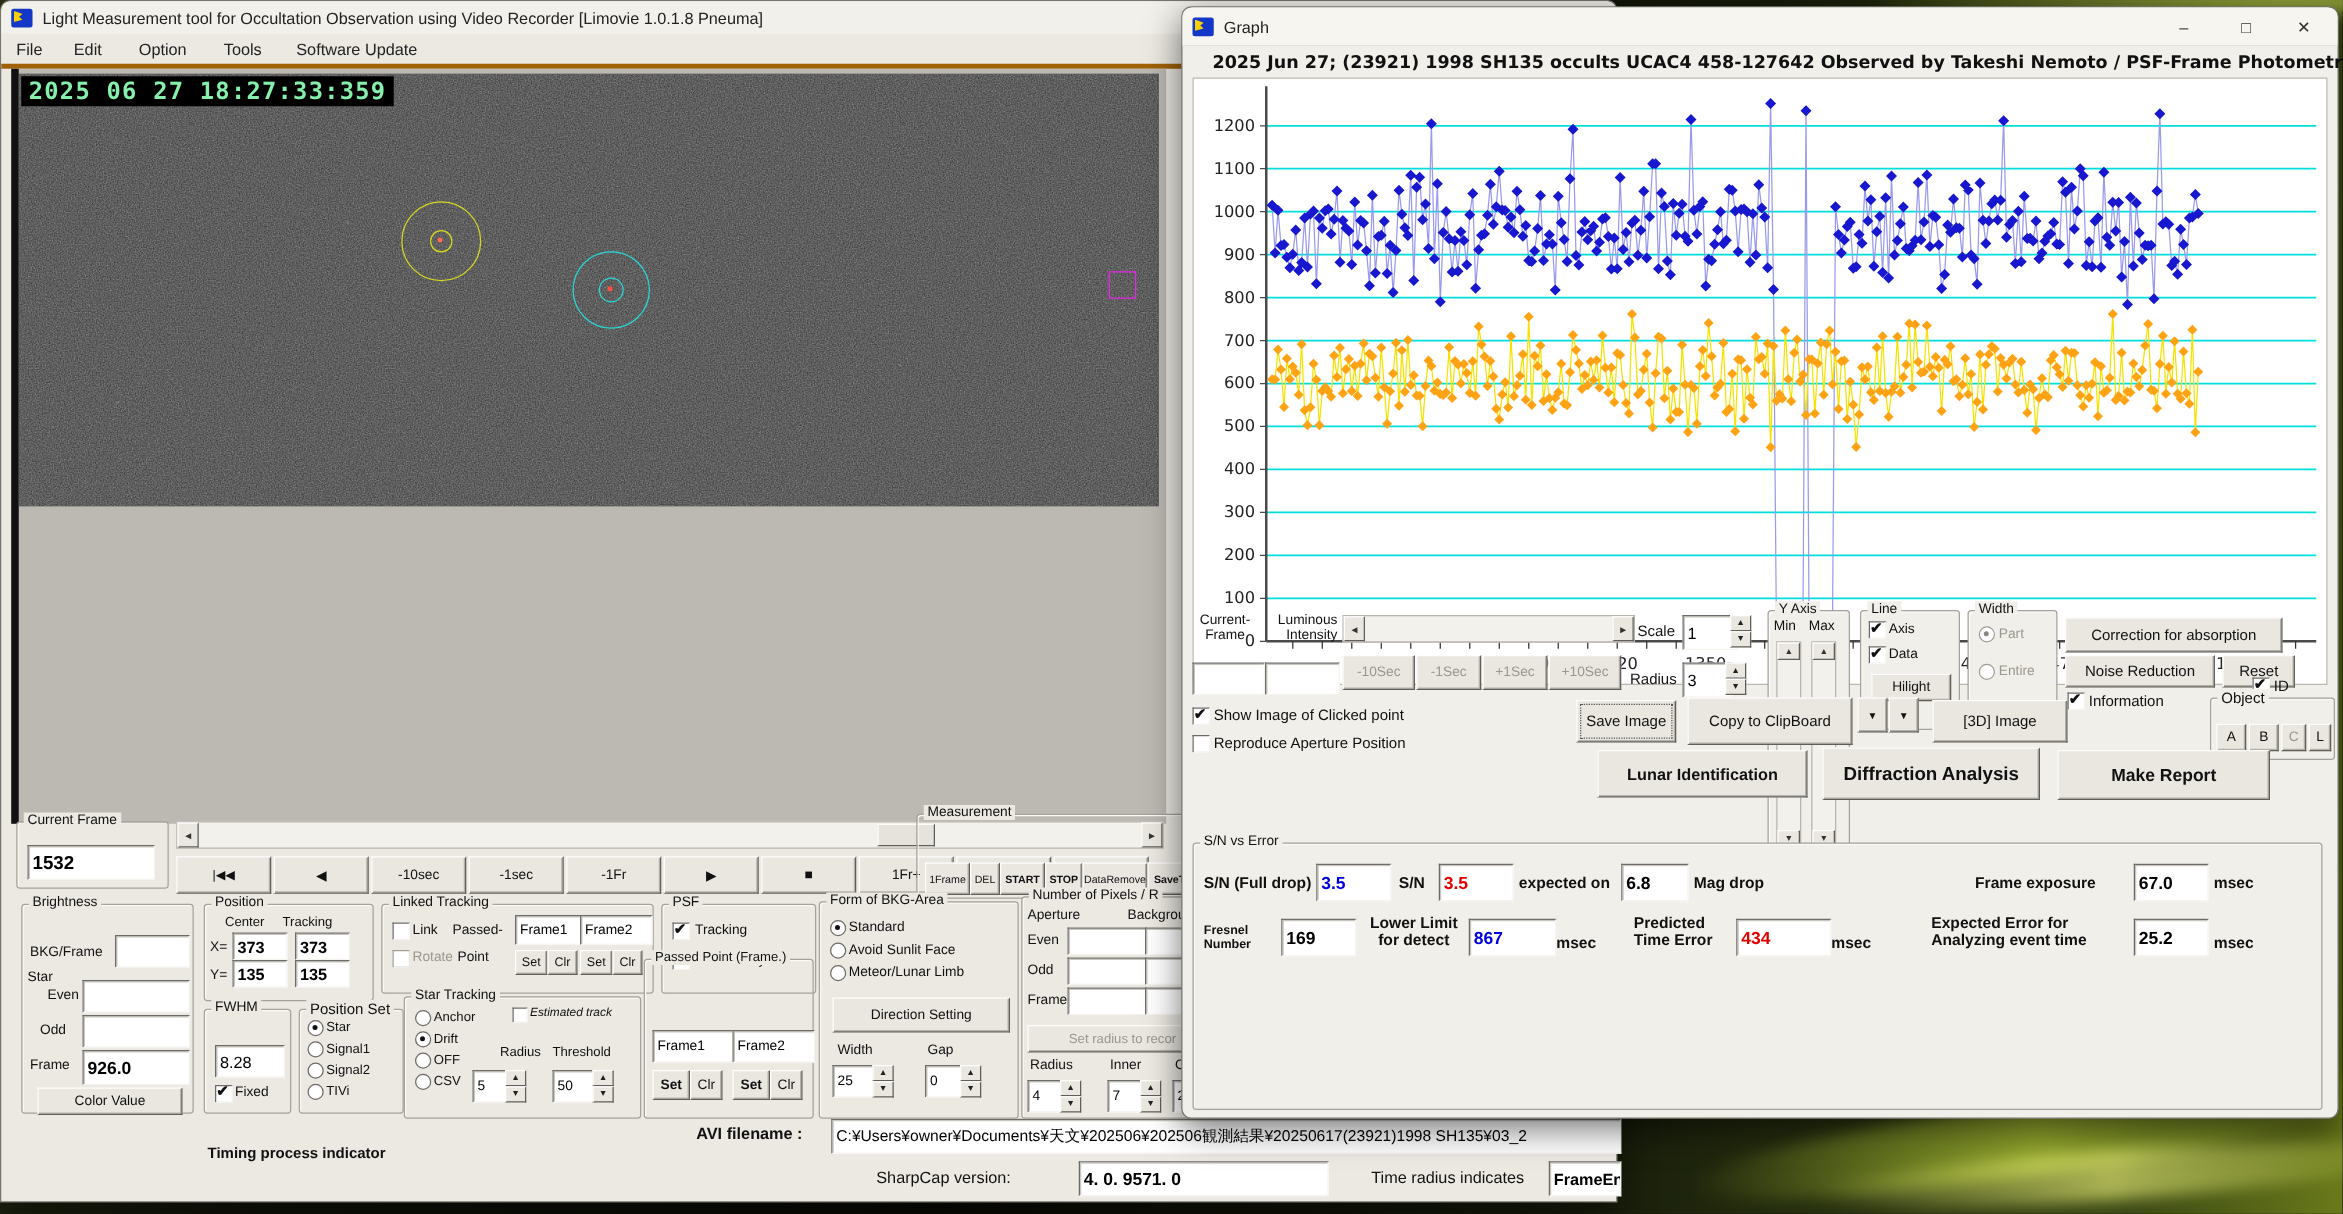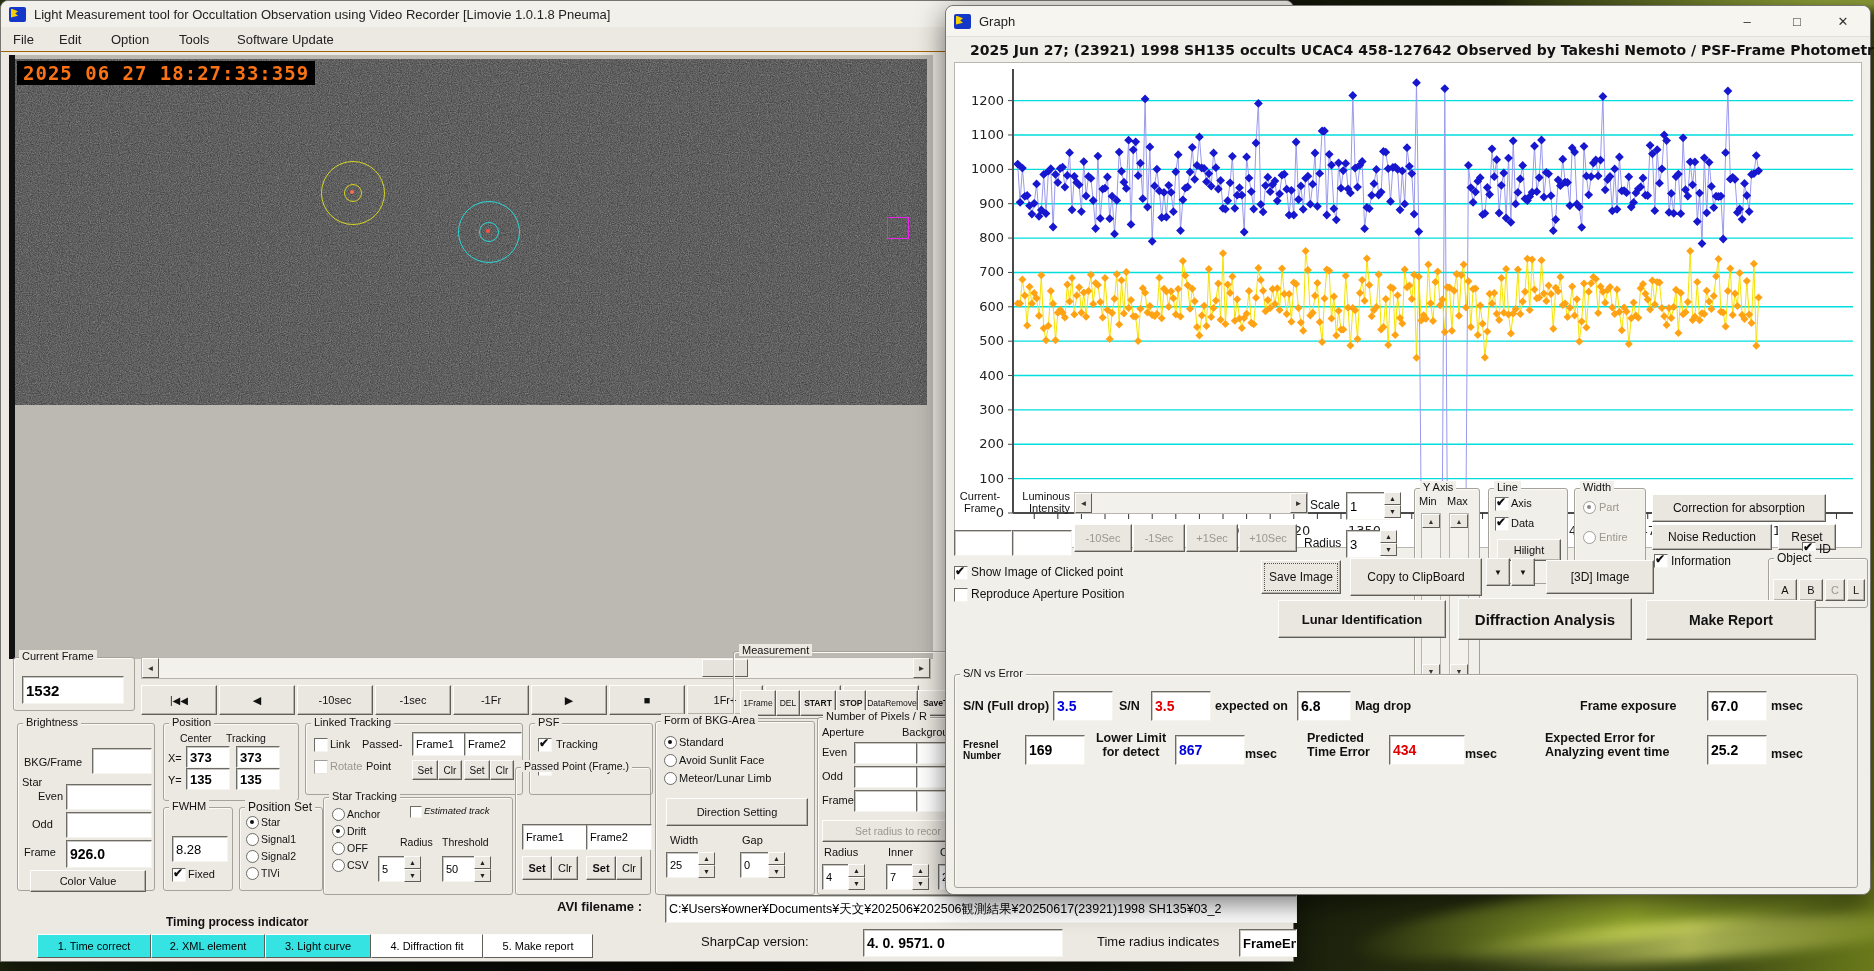--- a/index.html
+++ b/index.html
@@ -42,25 +42,25 @@
   .sbv .ar{position:absolute;left:0;width:100%;height:14px;background:#eae7e0;border:1px solid;
     border-color:#fdfdfb #5f5e59 #5f5e59 #fdfdfb;font-size:7px;display:flex;align-items:center;justify-content:center;box-sizing:border-box;color:#333;}
   
   #main-win{left:0;top:8;width:1292px;height:960px;border-radius:8px 8px 0 0;}
   #main-title{position:absolute;left:0;top:0;width:100%;height:26px;background:#f2f0ea;border-radius:8px 8px 0 0;
     border-bottom:1px solid #dddbd4;display:flex;align-items:center;}
   #main-title span{font-size:13px;color:#222;margin-left:8px;}
   .flagicon{position:relative;width:17px;height:15px;background:#1537c8;border-radius:2px;margin-left:8px;flex:0 0 auto;}
   .flagicon::after{content:"";position:absolute;left:2px;top:2px;width:7px;height:9px;background:#f6d000;
     clip-path:polygon(0 0,100% 30%,60% 55%,100% 80%,0 100%);}
-  #menu-bar{position:absolute;left:0;top:26px;width:100%;height:24px;background:#ece9e2;border-bottom:1px solid #a16207;padding-left:40px;}
+  #menu-bar{position:absolute;left:0;top:26px;width:100%;height:24px;background:#ece9e2;border-bottom:4px solid #a16207;padding-left:40px;}
   .menu-item{position:absolute;top:3px;font-size:13px;color:#222;padding:2px 6px;cursor:pointer;}
   #video-zone{position:absolute;left:8px;top:54px;width:918px;height:604px;background:#bcb9b3;border-left:6px solid #111;}
   #video-frame{position:absolute;left:0;top:4px;width:912px;height:346px;background:#353535;overflow:hidden;}
-  #timestamp{position:absolute;left:2px;top:2px;background:#000;color:#f97316;
+  #timestamp{position:absolute;left:2px;top:2px;background:#000;color:#86efac;
     font-family:"DejaVu Sans Mono",monospace;font-size:19px;font-weight:bold;padding:1px 6px;letter-spacing:1px;}
   .ap-circle{position:absolute;border-radius:50%;}
   .speck{position:absolute;width:2px;height:2px;background:#8a8a8a;border-radius:50%;opacity:.7;}
   #tabs .tab{position:absolute;top:0;height:22px;border:1px solid;border-color:#fdfdfb #5f5e59 #5f5e59 #fdfdfb;
     font-size:11px;display:flex;align-items:center;justify-content:center;background:#fff;overflow:hidden;}
   #tabs .tab.act{background:#35e3e3;}
   
   #graph-win{left:945px;top:5px;width:924px;height:888px;background:#f1efe9;border-radius:8px 8px 8px 8px;}
   #graph-title{position:absolute;left:0;top:0;width:100%;height:30px;background:#f7f5ef;border-radius:8px 8px 0 0;
     border-bottom:1px solid #e2e0da;display:flex;align-items:center;}
@@ -310,27 +310,20 @@
       </div>
     <div class="fld" style="left:68px;top:146px;width:24px;height:24px;font-weight:normal;font-size:11px">7</div>
     <div class="spin" style="left:94px;top:146px">
         <div class="s">▲</div>
         <div class="s">▼</div>
       </div>
     <div class="fld" style="left:120px;top:146px;width:24px;height:24px;font-weight:normal;font-size:11px">2</div>
   </div>
 
   <span class="lbl b" style="left:165px;top:914px;font-size:12px">Timing process indicator</span>
-  <div id="tabs" style="position:absolute;left:36px;top:933px;width:600px;height:24px">
-    <div class="tab act" style="left:0;width:112px">1. Time correct</div>
-    <div class="tab act" style="left:114px;width:112px">2. XML element</div>
-    <div class="tab act" style="left:228px;width:104px">3. Light curve</div>
-    <div class="tab" style="left:334px;width:110px">4. Diffraction fit</div>
-    <div class="tab" style="left:446px;width:108px">5. Make report</div>
-  </div>
   <span class="lbl b" style="left:556px;top:898px;font-size:13px">AVI filename :</span>
   <div class="fld" style="left:664px;top:894px;width:624px;height:26px;font-size:12.5px;font-weight:normal">C:¥Users¥owner¥Documents¥天文¥202506¥202506観測結果¥20250617(23921)1998 SH135¥03_2</div>
   <span class="lbl" style="left:700px;top:933px;font-size:13px">SharpCap version:</span>
   <div class="fld" style="left:862px;top:928px;width:192px;height:26px;font-size:14px">4. 0. 9571. 0</div>
   <span class="lbl" style="left:1096px;top:933px;font-size:13px">Time radius indicates</span>
   <div class="fld" style="left:1238px;top:928px;width:50px;height:26px;font-size:13px">FrameEnd</div>
 </div>
 
 <div id="graph-win" class="win">
   <div id="graph-title">

